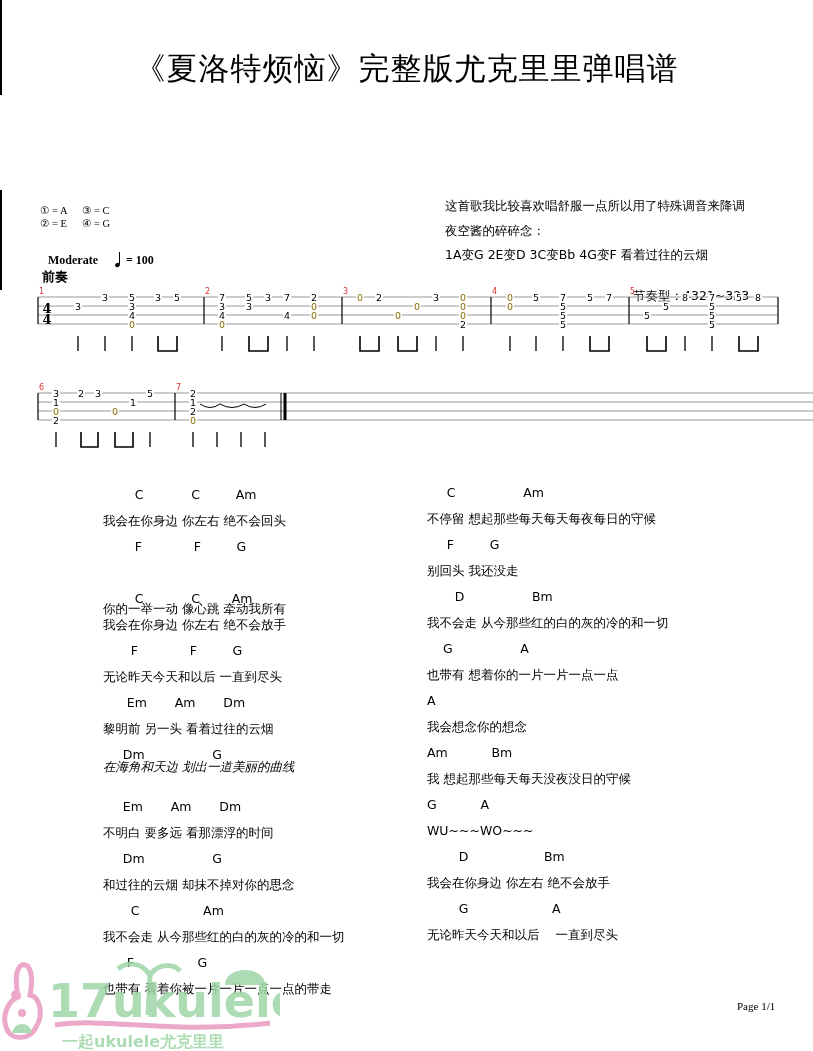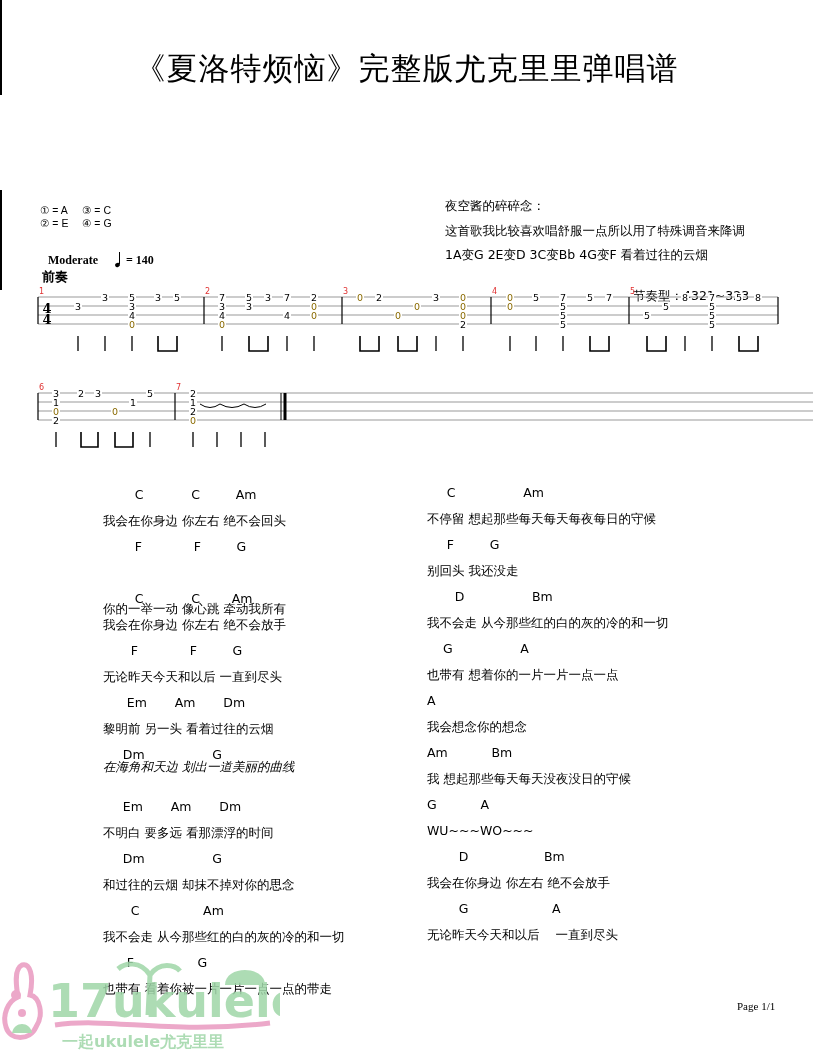--- a/index.html
+++ b/index.html
@@ -1,20 +1,20 @@
 <!DOCTYPE html>
 <html><head>
 <meta charset="utf-8">
 <style>
   html, body { margin:0; padding:0; background:#ffffff; }
   body { width:813px; height:1051px; position:relative; overflow:hidden; font-family:"DejaVu Sans", sans-serif; color:#000; }
   .leftbar-top { position:absolute; left:0; top:0; width:2px; height:95px; background:#000; }
   .leftbar-mid { position:absolute; left:0; top:190px; width:2px; height:100px; background:#000; }
   .title { position:absolute; left:0; top:48px; width:813px; text-align:center; font-family:"DejaVu Serif", serif; font-size:31px; letter-spacing:1px; }
-  .tuning { position:absolute; left:40px; top:204px; font-family:Liberation Sans, sans-serif; font-size:10.5px; line-height:13px; }
+  .tuning { position:absolute; left:40px; top:204px; font-family:Liberation Serif, serif; font-size:10.5px; line-height:13px; }
   .tuning span { display:inline-block; width:42px; }
   .tempo { position:absolute; left:48px; top:252px; font-family:"Liberation Serif", serif; font-weight:bold; font-size:12px; }
   .tempo .note { display:inline-block; position:relative; width:10px; height:14px; margin:0 4px 0 14px; vertical-align:-2px; }
   .tempo .note:before { content:""; position:absolute; left:3px; top:11px; width:5px; height:4px; background:#000; border-radius:50%; transform:rotate(-20deg); }
   .tempo .note:after { content:""; position:absolute; left:7px; top:0; width:1px; height:12px; background:#000; }
   .intro { position:absolute; left:42px; top:268px; font-weight:bold; font-size:13px;text-align:right; }
   .notes { position:absolute; left:445px; top:194px; font-size:12.5px; line-height:24.5px; }
   .rhythm { position:absolute; left:633px; top:268px; font-size:12.5px;margin-top:20px; }
   svg.tab { position:absolute; left:0; }
   .lyrics { position:absolute; font-size:12.5px; }
@@ -29,27 +29,27 @@
 <div class="leftbar-mid"></div>
 
 <div class="title">《夏洛特烦恼》完整版尤克里里弹唱谱</div>
 
 <div class="tuning">
   <div><span>① = A</span><span>③ = C</span></div>
   <div><span>② = E</span><span>④ = G</span></div>
 </div>
 
 <div class="tempo">
-  <span>Moderate</span><span class="note"></span><span>= 140</span>
+  <span>Moderate</span><span class="note"></span><span>= 100</span>
 </div>
 <div class="intro">前奏</div>
 
 <div class="notes">
+  <div>这首歌我比较喜欢唱舒服一点所以用了特殊调音来降调</div>
   <div>夜空酱的碎碎念：</div>
-  <div>这首歌我比较喜欢唱舒服一点所以用了特殊调音来降调</div>
   <div>1A变G 2E变D 3C变Bb 4G变F  看着过往的云烟</div>
 </div>
 <div class="rhythm">节奏型：4321~323</div>
 
 <svg class="tab" id="tab1" style="top:280px" width="813" height="90">
     <line x1="38" y1="17" x2="778" y2="17" stroke="#999999" stroke-width="1"></line>
     <line x1="38" y1="26" x2="778" y2="26" stroke="#999999" stroke-width="1"></line>
     <line x1="38" y1="35" x2="778" y2="35" stroke="#999999" stroke-width="1"></line>
     <line x1="38" y1="44" x2="778" y2="44" stroke="#999999" stroke-width="1"></line>
     <line x1="38" y1="17" x2="38" y2="44" stroke="#000" stroke-width="1.2"></line>

